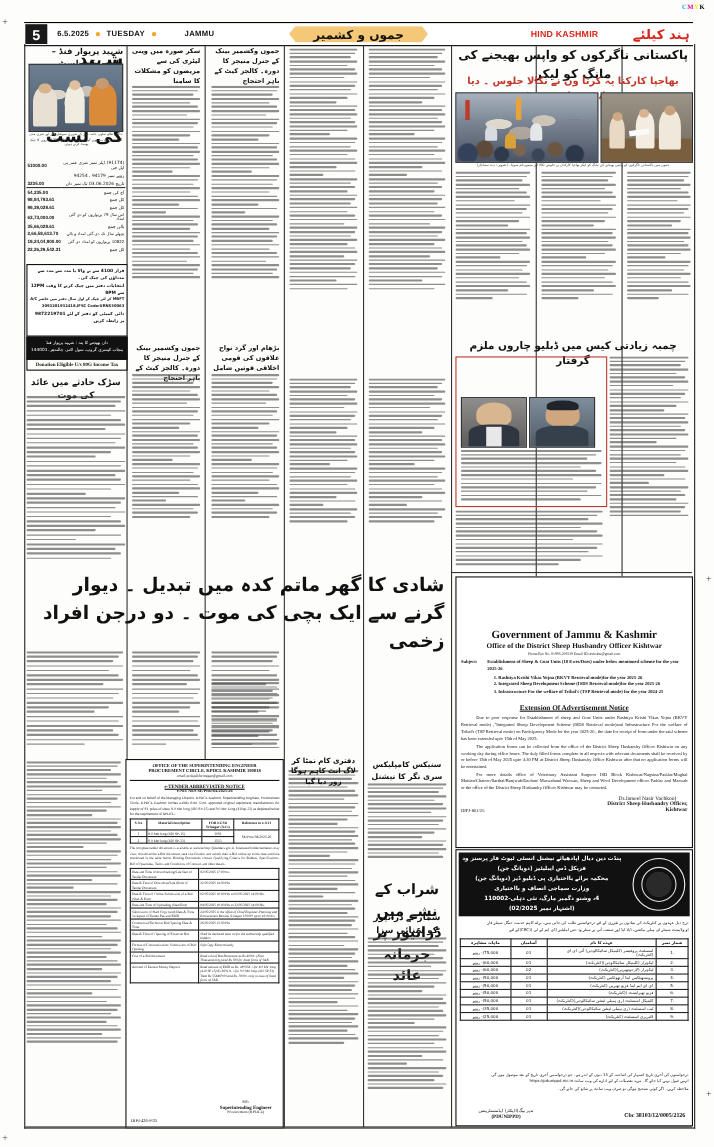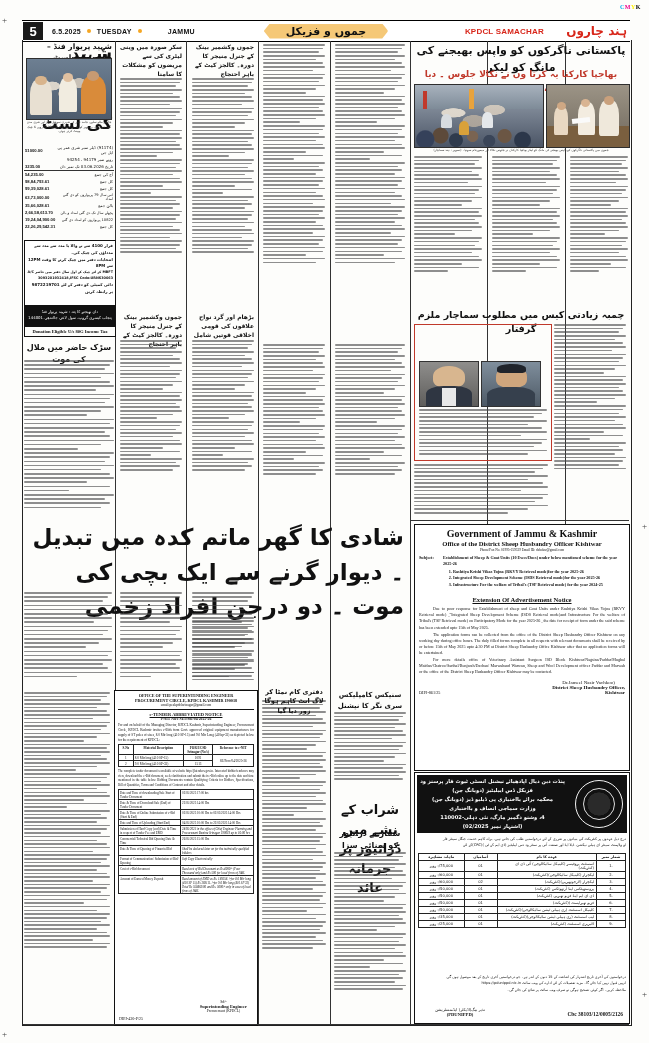--- a/index.html
+++ b/index.html
@@ -119,23 +119,23 @@
     <span class="c">C</span><span class="m">M</span><span class="y">Y</span><span class="k">K</span>
   </div>
 
   <div class="masthead">
     <div class="pageno">5</div>
     <div class="md-date">6.5.2025</div>
     <span class="dot"></span>
     <div class="md-day">TUESDAY</div>
     <span class="dot"></span>
     <div class="md-city">JAMMU</div>
-    <div class="md-center urdu">جموں و فزیکل</div>
-    <div class="md-brand">KPDCL SAMACHAR</div>
-    <div class="md-logo urdu">ہند چاروں</div>
+    <div class="md-center urdu">جموں و کشمیر</div>
+    <div class="md-brand">HIND KASHMIR</div>
+    <div class="md-logo urdu">ہند کیلئے</div>
   </div>
 
   <div class="frame"></div>
 
   <div class="colrule" style="left:115px;top:41px;height:680px;"></div>
   <div class="colrule" style="left:186px;top:41px;height:680px;"></div>
   <div class="colrule" style="left:258px;top:41px;height:984px;"></div>
   <div class="colrule" style="left:330px;top:41px;height:984px;"></div>
   <div class="colrule" style="left:410px;top:41px;height:984px;"></div>
   <div class="colrule" style="left:487px;top:41px;height:500px;"></div>
@@ -217,21 +217,21 @@
     </div>
   </div>
   <div class="adbox blackband" style="left:24px;top:306px;width:90px;height:19px;border-color:#111;">
     <div style="position:absolute;left:2px;right:2px;top:2px;direction:rtl;font-family:'DejaVu Sans',sans-serif;font-size:3.9px;line-height:1.6;text-align:center;">
       <div>دان بھیجنے کا پتہ : شہید پریوار فنڈ</div>
       <div>پنجاب کیسری گروپ، سول لائنز، جالندھر۔144001</div>
     </div>
   </div>
   <div style="position:absolute;left:24px;top:326px;width:90px;height:9px;border:1px solid #111;font-family:'Liberation Serif',serif;font-size:4.6px;font-weight:bold;text-align:center;line-height:9px;">Donation Eligible U/s 80G Income Tax</div>
 
-  <div style="position:absolute;left:24px;top:342px;width:90px;font-size:8px;text-align:center;" class="hl">سڑک حاضر میں ملال کی موت</div>
+  <div style="position:absolute;left:24px;top:342px;width:90px;font-size:8px;text-align:center;" class="hl">سڑک حادثے میں عائد کی موت</div>
   <div class="lines" style="left:24px;top:360px;width:90px;height:155px;">
     <i class="s100"></i>
       <i class="s96"></i>
       <i class="s90"></i>
       <i class="s100"></i>
       <i class="s85"></i>
       <i class="s96"></i>
       <i class="s100"></i>
       <i class="s80"></i>
     <i class="s100"></i>
@@ -257,21 +257,21 @@
       <i class="s100"></i>
       <i class="s70"></i>
       <i class="s96"></i>
       <i class="s50"></i>
     <i class="s100"></i>
       <i class="s90"></i>
       <i class="s96"></i>
       <i class="s85"></i>
   </div>
 
-  <div style="position:absolute;left:24px;top:520px;width:380px;font-size:23px;text-align:right;line-height:1.5;" class="hl">شادی کا گھر ماتم کدہ میں تبدیل ۔ دیوار گرنے سے ایک بچی کی موت ۔ دو درجن افراد زخمی</div>
+  <div style="position:absolute;left:24px;top:520px;width:380px;font-size:17px;text-align:right;line-height:1.5;" class="hl">شادی کا گھر ماتم کدہ میں تبدیل ۔ دیوار گرنے سے ایک بچی کی موت ۔ دو درجن افراد زخمی</div>
 
   <div class="lines" style="left:24px;top:592px;width:88px;height:92px;">
     <i class="s100"></i>
       <i class="s96"></i>
       <i class="s90"></i>
       <i class="s100"></i>
       <i class="s85"></i>
       <i class="s96"></i>
       <i class="s100"></i>
       <i class="s80"></i>
@@ -843,21 +843,21 @@
     <i class="s90"></i>
       <i class="s100"></i>
       <i class="s85"></i>
       <i class="s96"></i>
       <i class="s100"></i>
       <i class="s70"></i>
       <i class="s96"></i>
       <i class="s50"></i>
   </div>
 
-  <div style="position:absolute;left:414px;top:308px;width:214px;font-size:9.5px;text-align:center;line-height:1.5;" class="hl">چمبہ زیادتی کیس میں مطلوب سماچار ملزم گرفتار</div>
+  <div style="position:absolute;left:414px;top:308px;width:214px;font-size:9.5px;text-align:center;line-height:1.5;" class="hl">چمبہ زیادتی کیس میں ڈبلیو چاروں ملزم گرفتار</div>
   <div class="redbox" style="position:absolute;left:414px;top:324px;width:136px;height:135px;">
     <div class="photo" style="left:4px;top:36px;width:58px;height:44px;border:1px solid #333;">
       <div style="position:absolute;inset:0;background:linear-gradient(180deg,#8f8e8c,#5e5d5b);"></div>
       <div style="position:absolute;left:22%;top:10%;width:56%;height:48%;background:#d8b68f;border-radius:48% 48% 38% 38%;"></div>
       <div style="position:absolute;left:10%;top:54%;width:80%;height:46%;background:#2f3642;border-radius:38% 38% 0 0;"></div>
       <div style="position:absolute;left:38%;top:60%;width:24%;height:40%;background:#e8e8e8;"></div>
     </div>
     <div class="photo" style="left:66px;top:36px;width:58px;height:44px;border:1px solid #333;">
       <div style="position:absolute;inset:0;background:linear-gradient(180deg,#7f8e9c,#4e5a66);"></div>
       <div style="position:absolute;left:24%;top:8%;width:54%;height:50%;background:#cfa67d;border-radius:48% 48% 38% 38%;"></div>
@@ -935,21 +935,21 @@
     <i class="s100"></i>
       <i class="s96"></i>
       <i class="s90"></i>
       <i class="s100"></i>
       <i class="s85"></i>
       <i class="s70"></i>
   </div>
 
   <div class="adbox" style="left:414px;top:524px;width:214px;height:245px;">
     <div style="position:absolute;left:4px;right:4px;top:3px;">
-      <div class="gov-title" style="font-size:10px;">Government of Jammu &amp; Kashmir</div>
+      <div class="gov-title" style="font-size:10px;margin-top:44px;">Government of Jammu &amp; Kashmir</div>
       <div class="gov-sub" style="font-size:6.6px;margin-top:1px;">Office of the District Sheep Husbandry Officer Kishtwar</div>
       <div class="gov-small" style="font-size:3.4px;margin-top:1px;">Phone/Fax No. 01995-259339 Email ID: dshokw@gmail.com</div>
       <div style="display:flex;margin-top:3px;font-size:4.2px;line-height:1.45;">
         <div style="width:24px;font-weight:bold;">Subject:</div>
         <div style="flex:1;font-weight:bold;text-align:left;">Establishment of Sheep &amp; Goat Units (10 Ewes/Does) under below mentioned scheme for the year 2025-26</div>
       </div>
       <ol style="margin:2px 0 0 34px;padding:0;font-size:4.2px;line-height:1.5;font-weight:bold;">
         <li>Rashtiya Krishi Vikas Yojna (RKVY Retrieval mode)for the year 2025-26</li>
         <li>Integrated Sheep Development Scheme (ISDS Retrieval mode)for the year 2025-26</li>
         <li>Infrastructure For the welfare of Tribal's (TSP Retrieval mode) for the year 2024-25</li>

